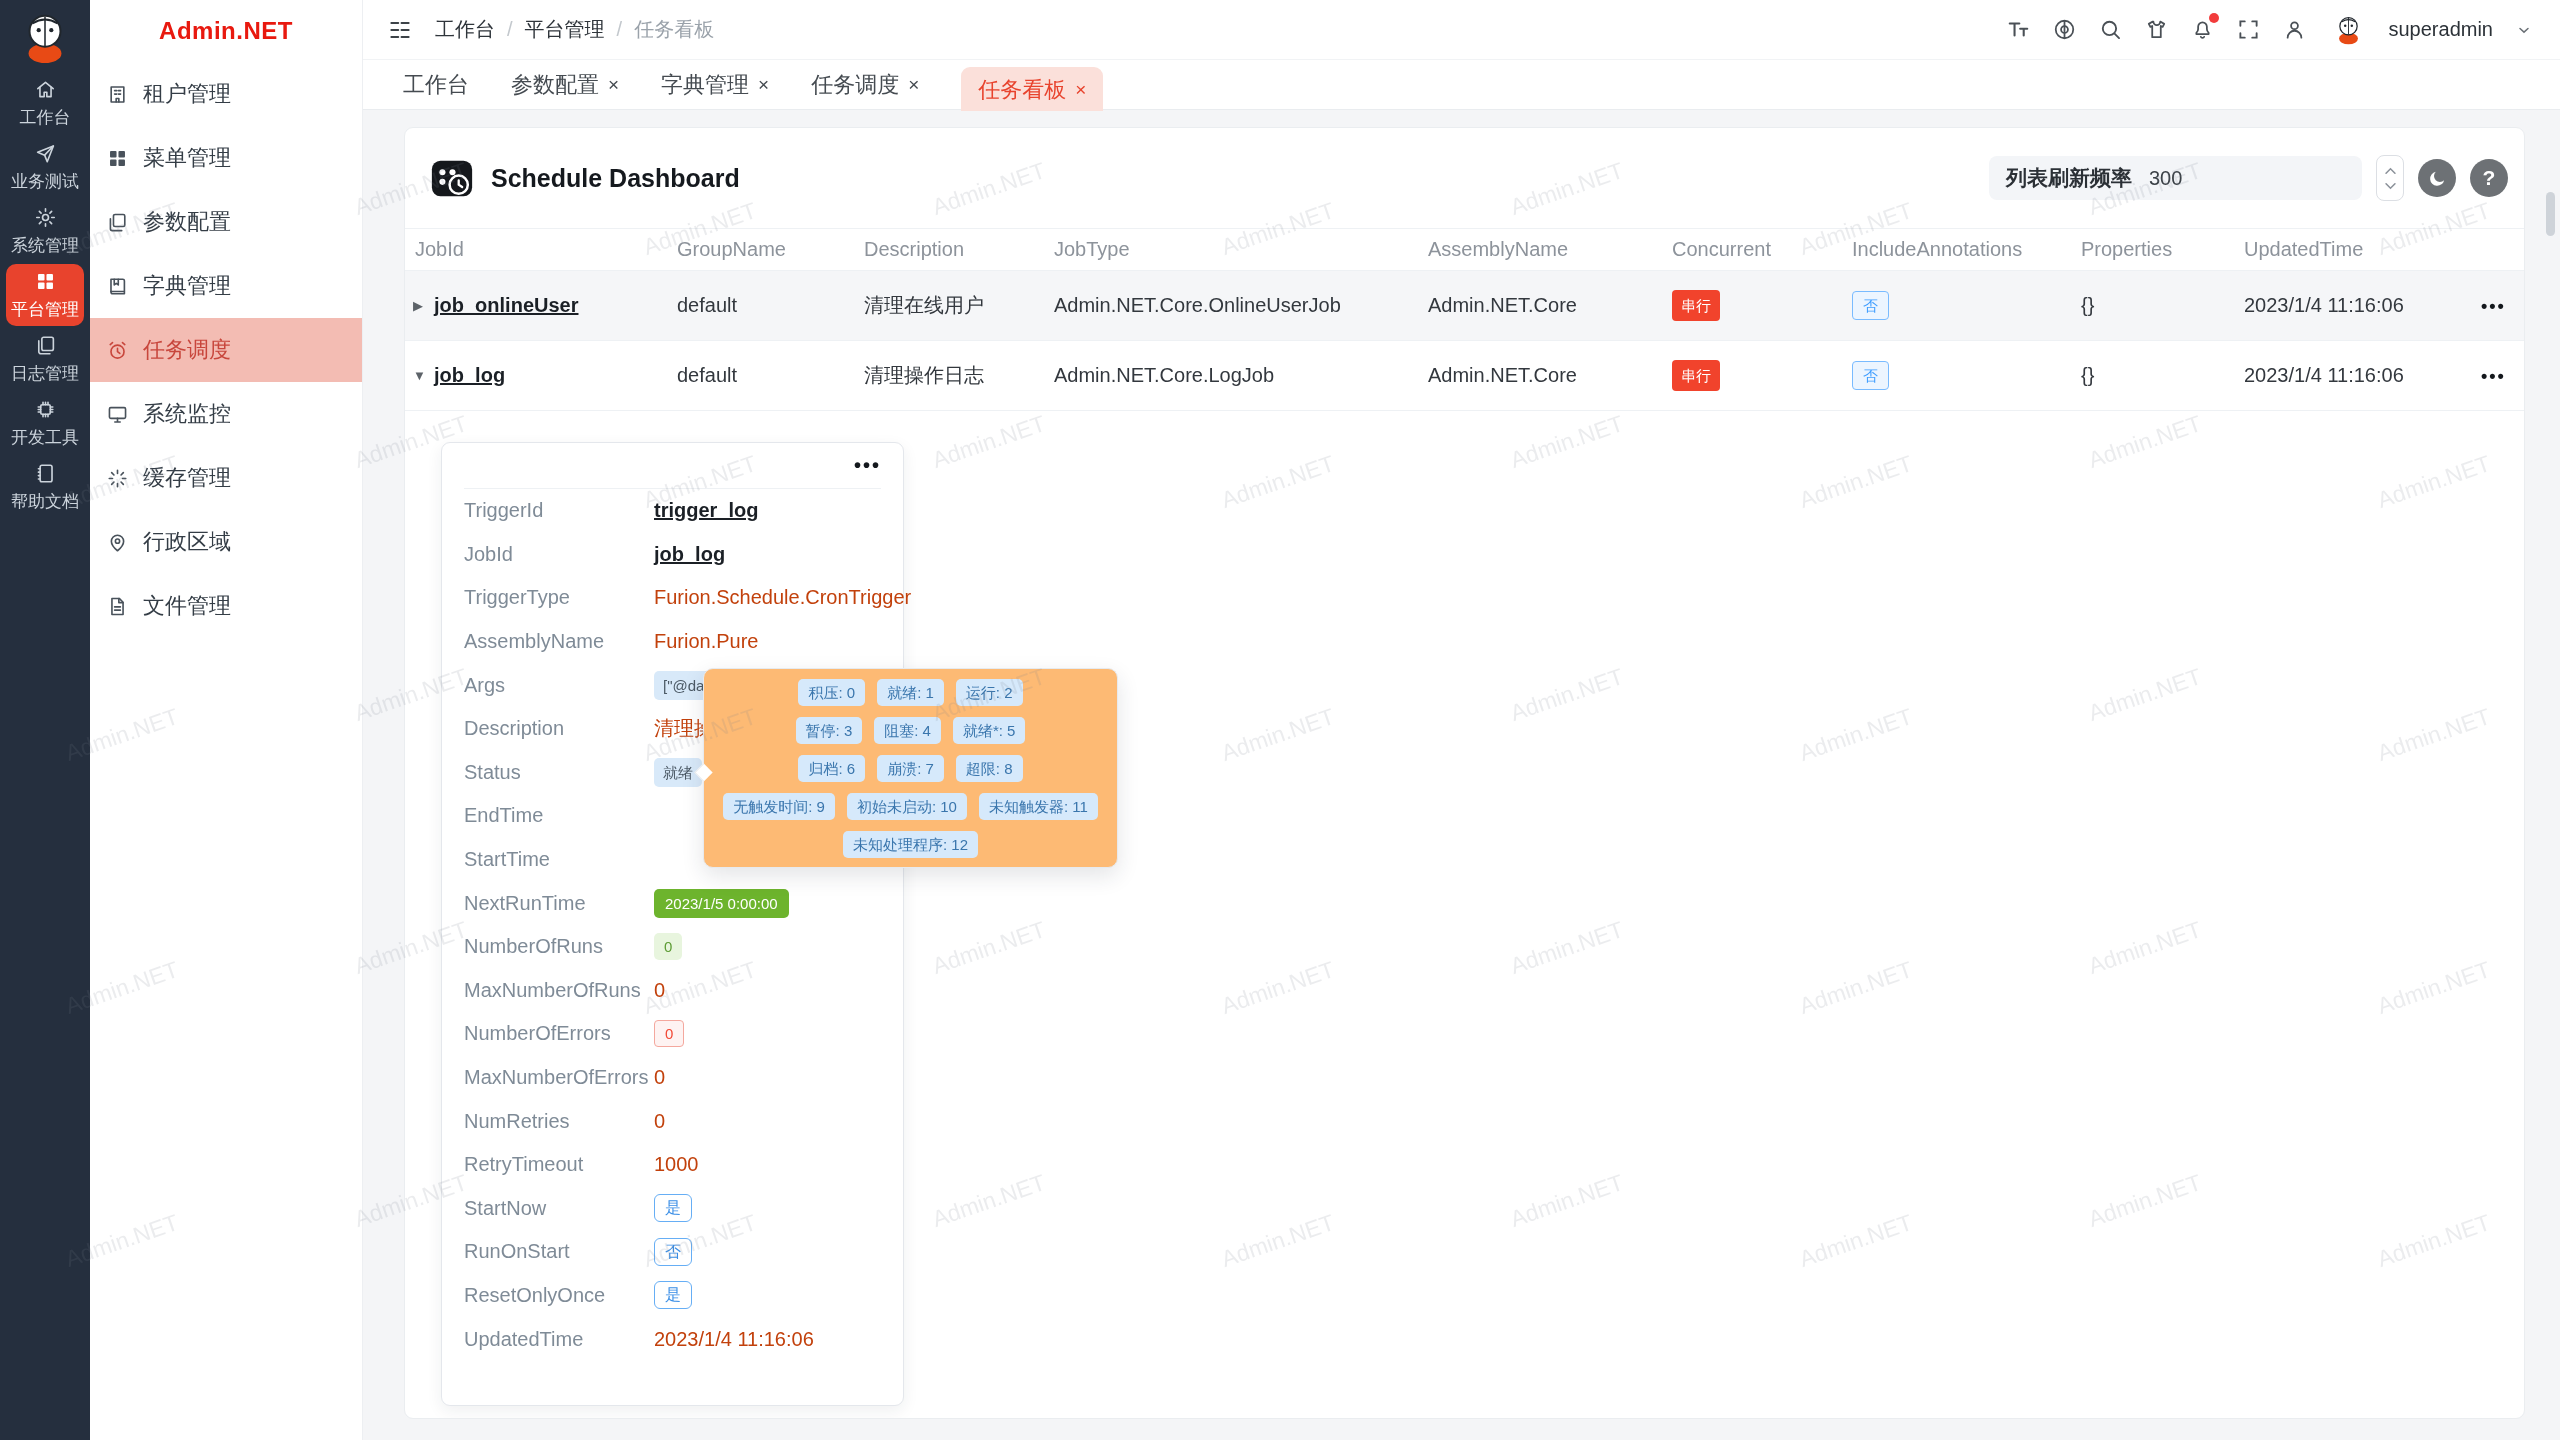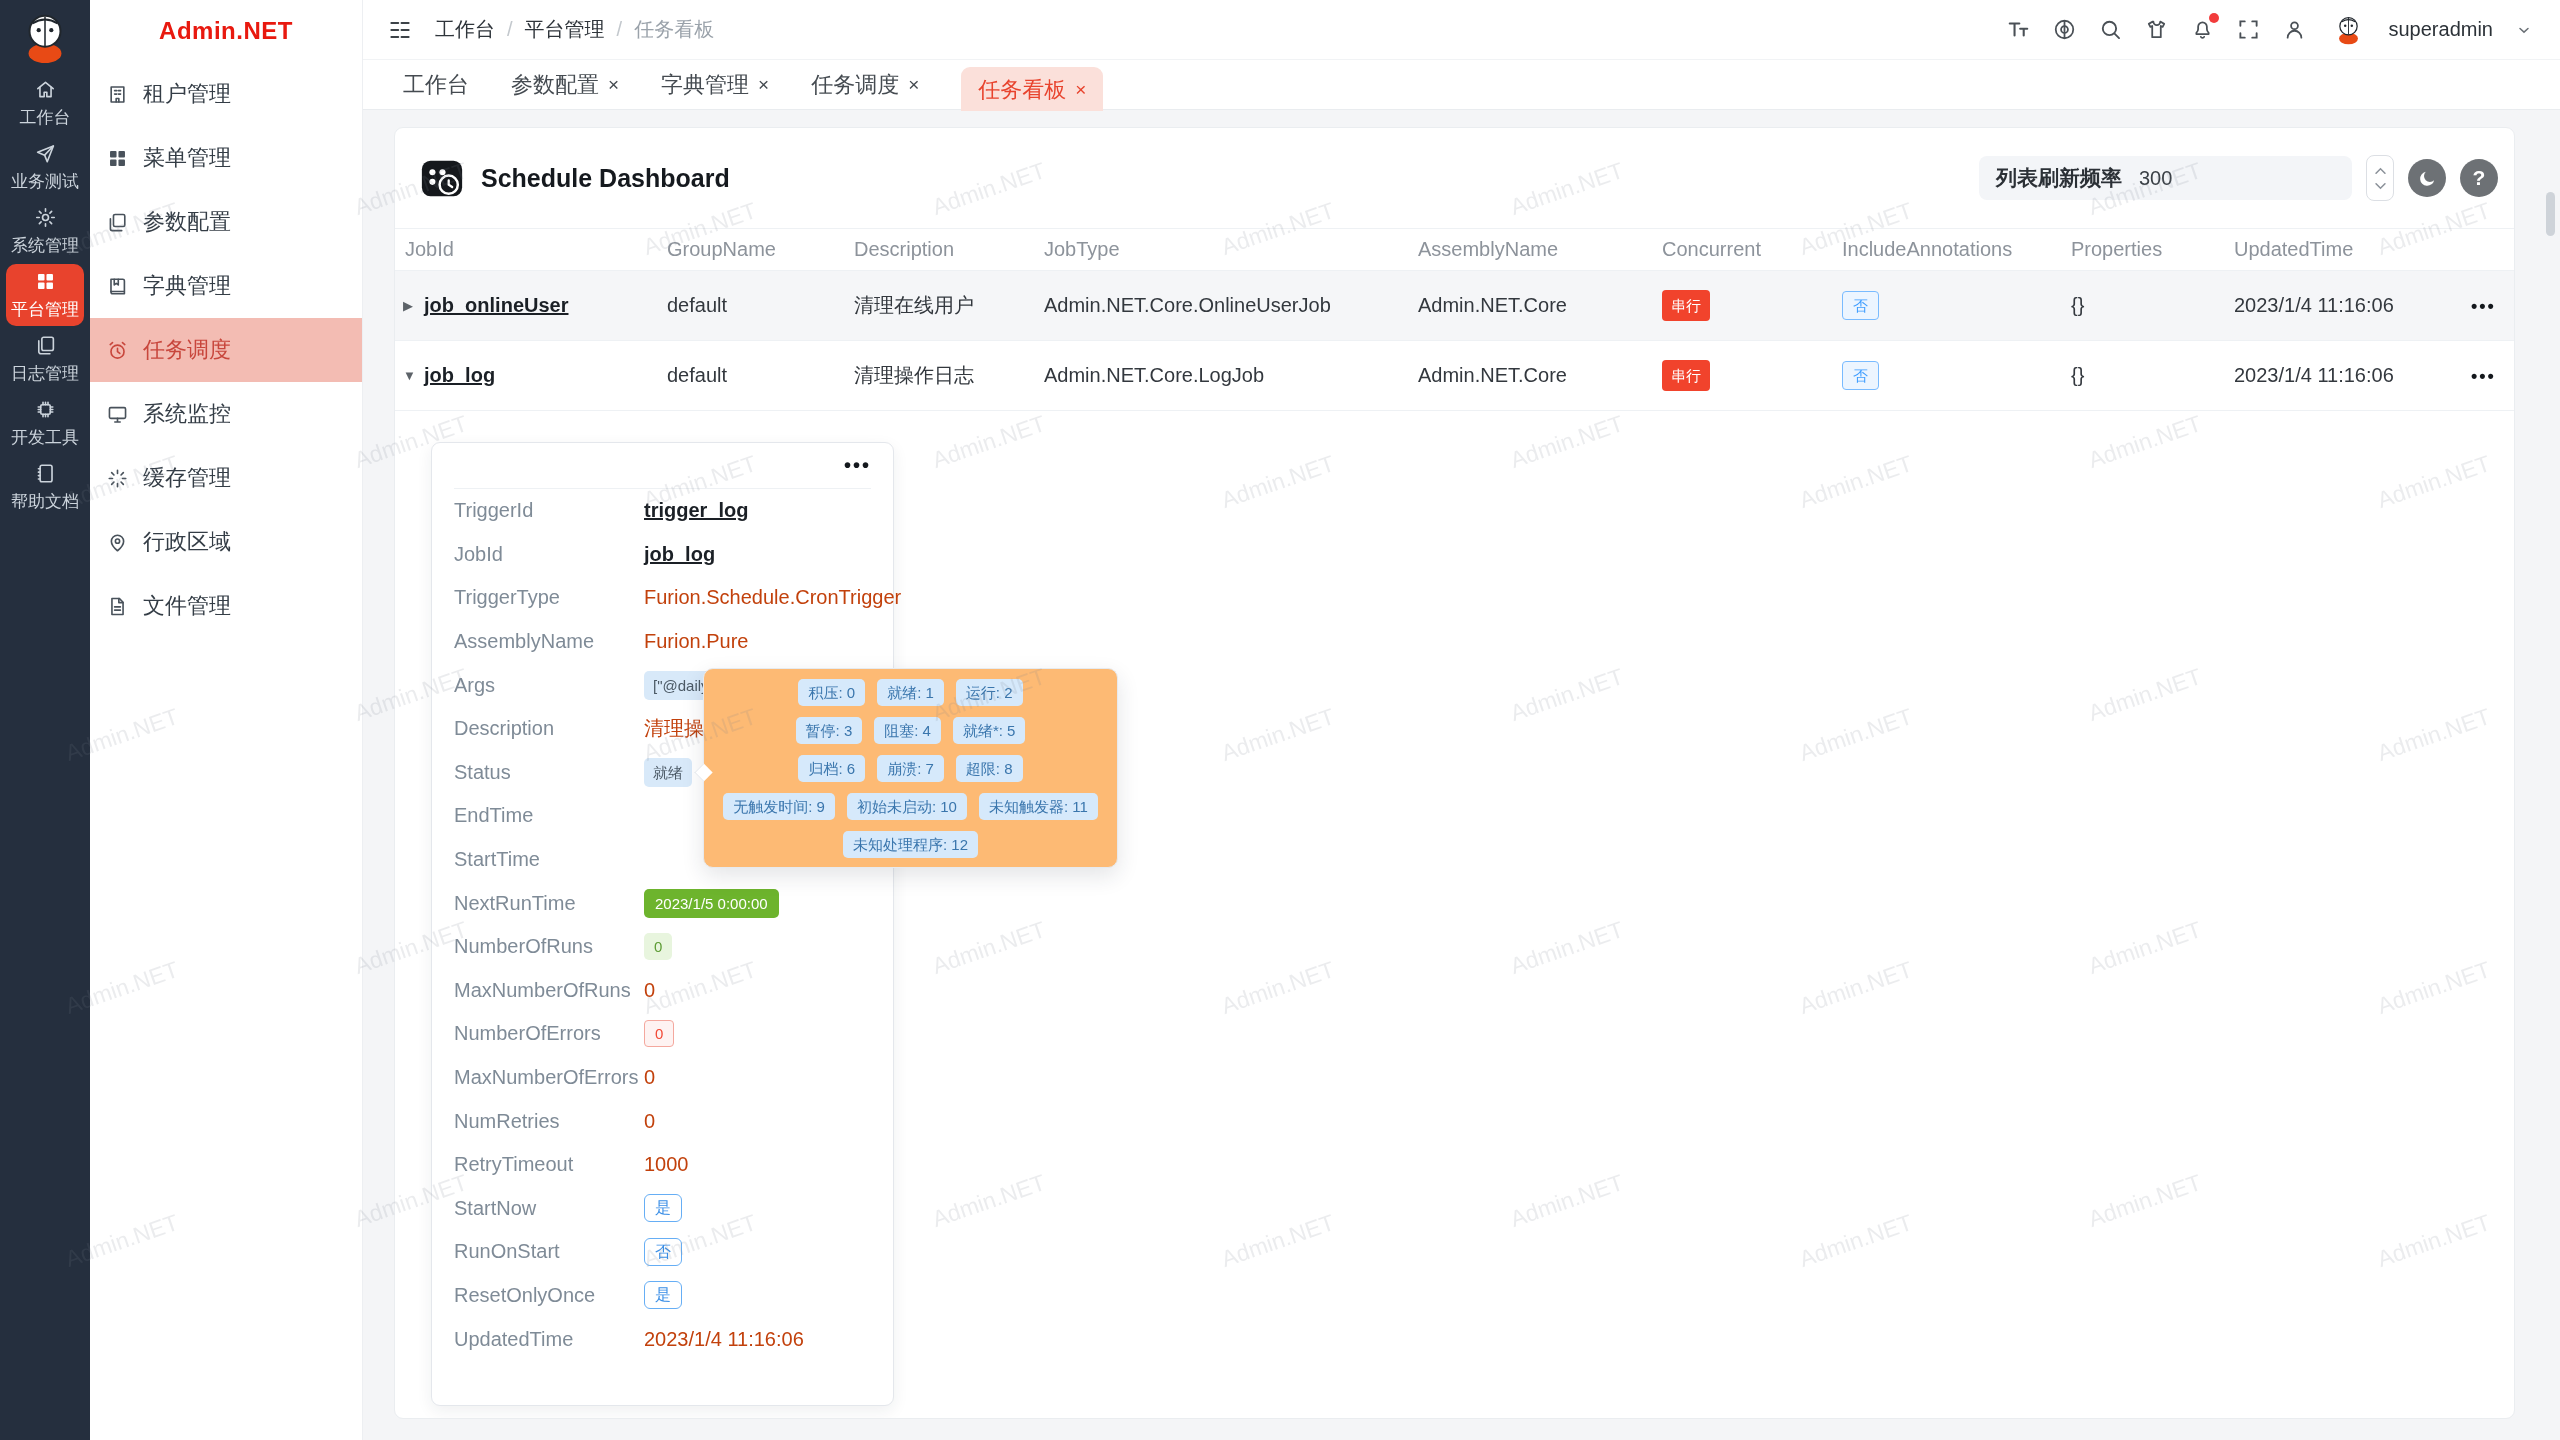--- a/index.html
+++ b/index.html
@@ -47,21 +47,21 @@
 
 .tabbar{height:50px;background:#fff;display:flex;align-items:center;
 padding-left:40px;gap:42px;border-bottom:1px solid #e9ecef;}
 .tab{display:flex;align-items:center;gap:9px;font-size:22px;color:#454b51;cursor:pointer;}
 .tab-close{font-size:19px;color:#454b51;cursor:pointer;}
 .tab.active{background:#fbe0da;color:#e8432d;padding:8px 17px;border-radius:9px 9px 0 0;
 position:relative;top:5px;}
 .tab.active .tab-close{color:#e8432d;}
 
 .content{position:absolute;top:111px;left:0;right:0;bottom:0;background:#f4f5f7;}
-.card{position:absolute;left:31px;top:16px;width:2121px;height:1292px;background:#fff;
+.card{position:absolute;left:41px;top:16px;width:2121px;height:1292px;background:#fff;
 border:1px solid #eaedf0;border-radius:9px;overflow:hidden;}
 .card-header{height:100px;display:flex;align-items:center;padding:0 16px 0 24px;}
 .title-icon{width:46px;height:46px;}
 .title{font-size:25px;font-weight:700;color:#15191e;margin-left:16px;}
 .header-right{margin-left:auto;display:flex;align-items:center;gap:14px;}
 .refresh-group{height:44px;width:373px;background:#f3f5f8;border-radius:8px;
 display:flex;align-items:center;padding:0 17px;gap:17px;cursor:text;}
 .rg-label{font-size:21px;font-weight:700;color:#2b3036;}
 .rg-value{font-size:20px;color:#3b4147;}
 .stepper{width:28px;height:46px;border:1px solid #dcdfe4;background:#fff;border-radius:8px;

